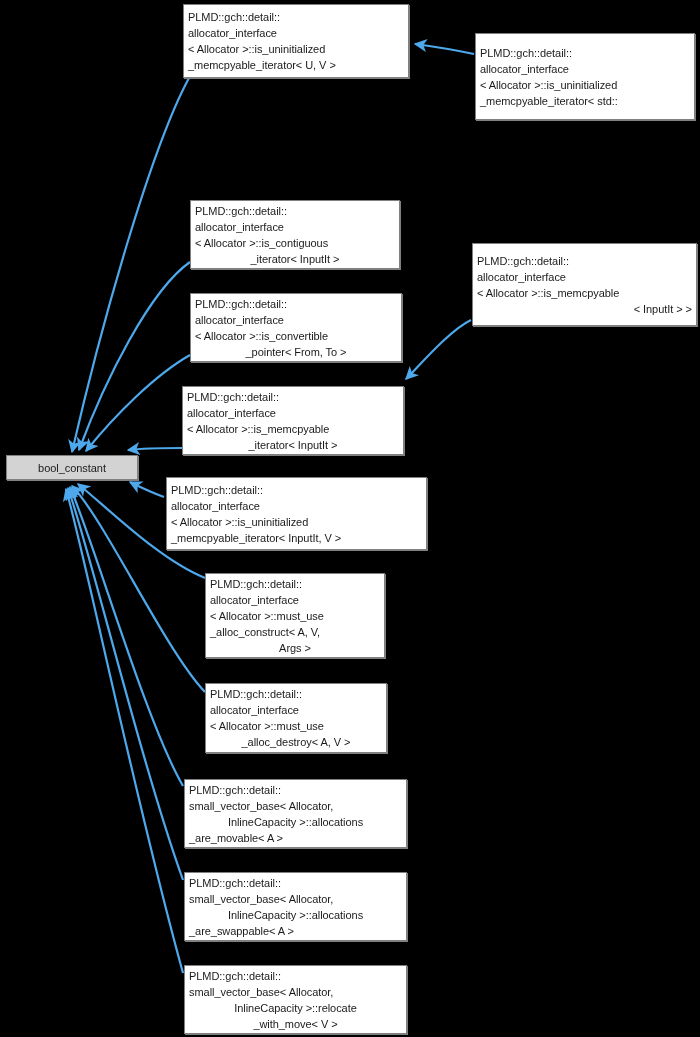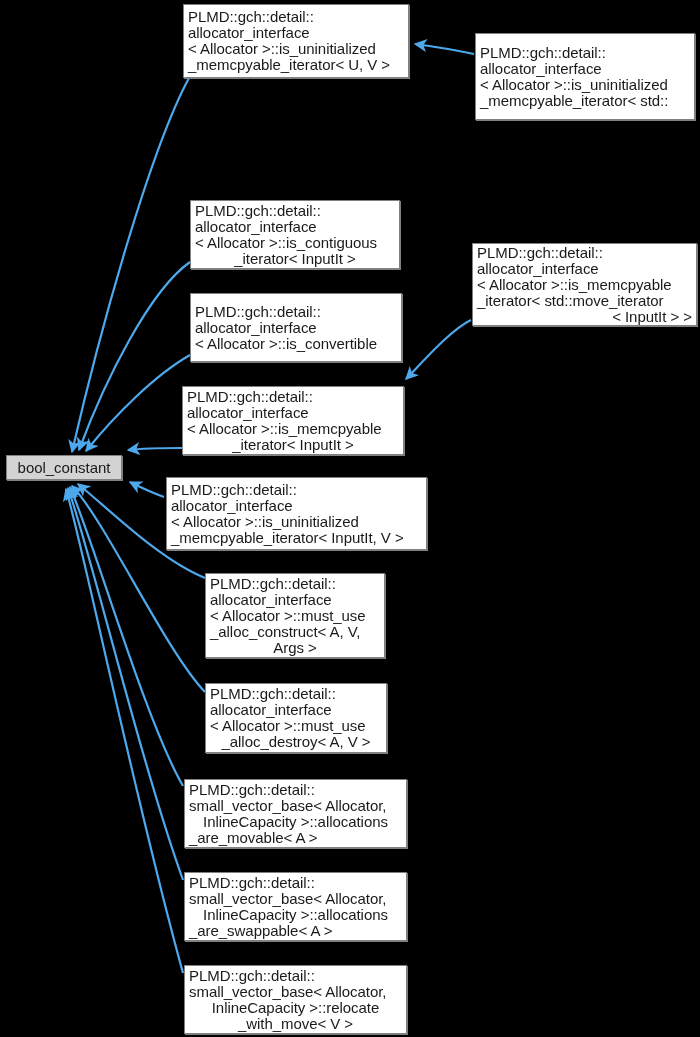--- a/index.html
+++ b/index.html
@@ -24,21 +24,21 @@
     height: 1037px;
     pointer-events: none;
   }
   .node {
     position: absolute;
     box-sizing: border-box;
     background: #ffffff;
     border: 1px solid #808080;
     box-shadow: 1px 1px 0 0 #808080;
     color: #1a1a1a;
-    font-size: 15px;
+    font-size: 11px;
     line-height: 16px;
     letter-spacing: -0.05px;
     display: flex;
     flex-direction: column;
     justify-content: center;
     padding: 1px 4px;
     z-index: 5;
   }
   .node .ln {
     display: block;
@@ -75,21 +75,21 @@
       <path d="M 205 692 C 165 650 105 520 72 486"></path>
       <path d="M 183 786 C 145 720 95 545 70 487"></path>
       <path d="M 183 880 C 140 760 90 550 68 488"></path>
       <path d="M 183 973 C 135 800 85 555 66 489"></path>
 
       <path d="M 474 54 C 455 50 430 46 415 44"></path>
       <path d="M 471 320 C 450 330 420 365 406 379"></path>
     </g>
   </svg>
 
-  <div class="node root al-c" style="left:6px; top:455px; width:116px; height:25px;">
+  <div class="node root al-c" style="left:6px; top:455px; width:132px; height:25px;">
     <span class="ln">bool_constant</span>
   </div>
 
   <div class="node al-l" style="left:183px; top:4px; width:226px; height:74px;">
     <span class="ln">PLMD::gch::detail::</span>
     <span class="ln">allocator_interface</span>
     <span class="ln">&lt; Allocator &gt;::is_uninitialized</span>
     <span class="ln">_memcpyable_iterator&lt; U, V &gt;</span>
   </div>
 
@@ -104,34 +104,34 @@
     <span class="ln">PLMD::gch::detail::</span>
     <span class="ln">allocator_interface</span>
     <span class="ln">&lt; Allocator &gt;::is_contiguous</span>
     <span class="ln" style="text-align:center">_iterator&lt; InputIt &gt;</span>
   </div>
 
   <div class="node al-l" style="left:190px; top:293px; width:212px; height:69px;">
     <span class="ln">PLMD::gch::detail::</span>
     <span class="ln">allocator_interface</span>
     <span class="ln">&lt; Allocator &gt;::is_convertible</span>
+    <span class="ln" style="text-align:center">_pointer&lt; From, To &gt;</span>
   </div>
 
   <div class="node al-l" style="left:182px; top:386px; width:222px; height:69px;">
     <span class="ln">PLMD::gch::detail::</span>
     <span class="ln">allocator_interface</span>
     <span class="ln">&lt; Allocator &gt;::is_memcpyable</span>
     <span class="ln" style="text-align:center">_iterator&lt; InputIt &gt;</span>
   </div>
 
   <div class="node al-l" style="left:472px; top:243px; width:225px; height:83px;">
     <span class="ln">PLMD::gch::detail::</span>
     <span class="ln">allocator_interface</span>
     <span class="ln">&lt; Allocator &gt;::is_memcpyable</span>
-    <span class="ln">_iterator&lt; std::move_iterator</span>
     <span class="ln" style="text-align:right">&lt; InputIt &gt; &gt;</span>
   </div>
 
   <div class="node al-l" style="left:166px; top:477px; width:261px; height:73px;">
     <span class="ln">PLMD::gch::detail::</span>
     <span class="ln">allocator_interface</span>
     <span class="ln">&lt; Allocator &gt;::is_uninitialized</span>
     <span class="ln">_memcpyable_iterator&lt; InputIt, V &gt;</span>
   </div>
 

